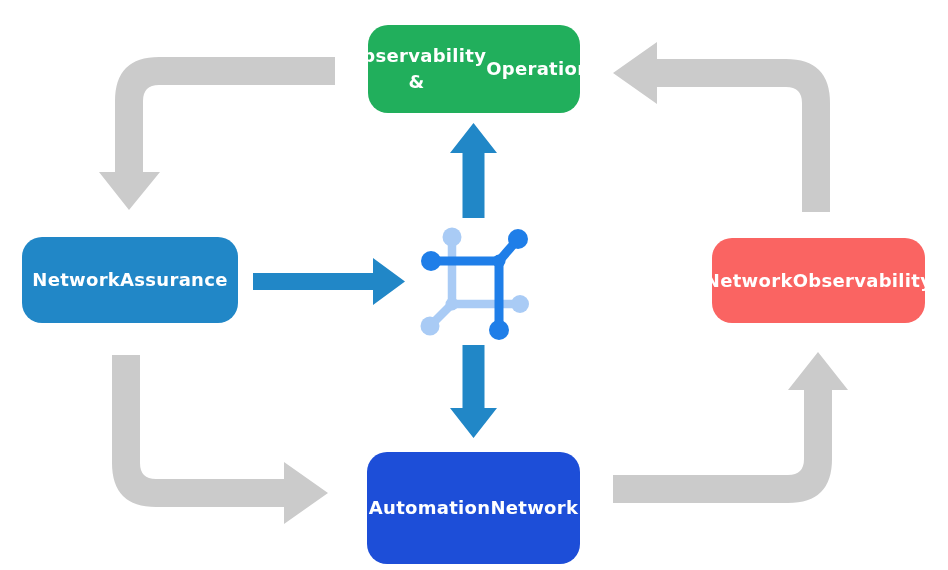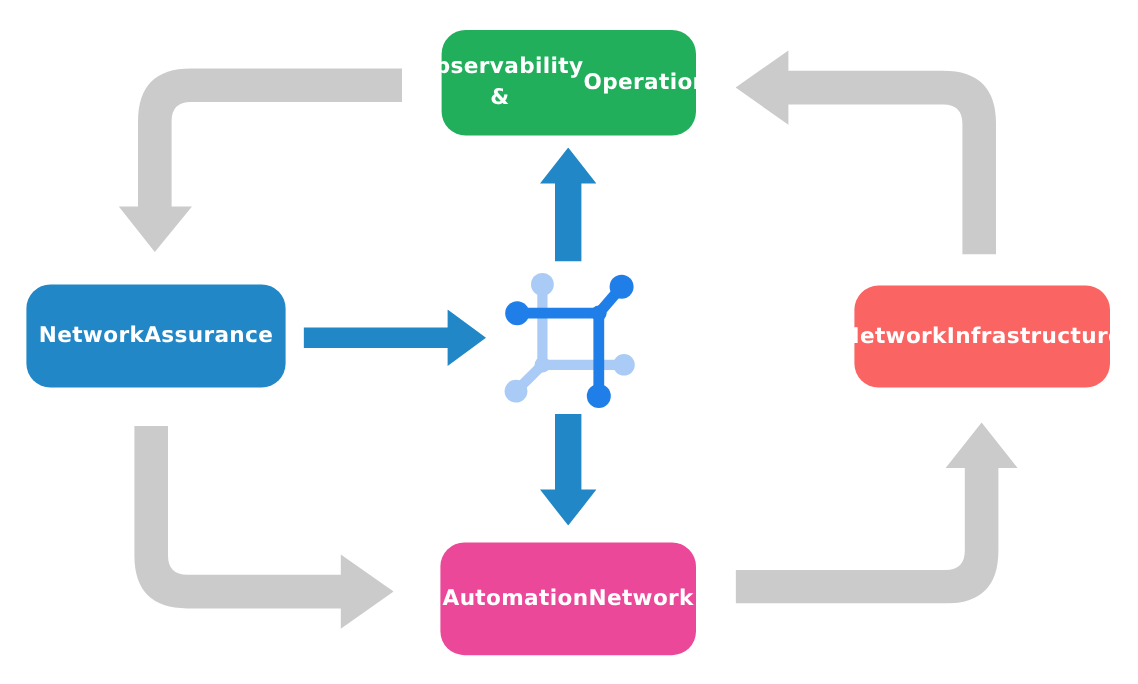--- a/index.html
+++ b/index.html
@@ -85,21 +85,21 @@
     <span>Operations</span>
   </div>
 
   <div class="node" style="left: 22px; top: 237px; width: 216px; height: 86px; background-color: rgb(33, 135, 199);">
     <span>Network</span>
     <span>Assurance</span>
   </div>
 
   <div class="node" style="left: 712px; top: 238px; width: 213px; height: 85px; background-color: rgb(250, 100, 98);">
     <span>Network</span>
-    <span>Infrastructure</span>
+    <span>Observability</span>
   </div>
 
-  <div class="node" style="left: 367px; top: 452px; width: 213px; height: 94px; background-color: #ec4899;">
+  <div class="node" style="left: 367px; top: 452px; width: 213px; height: 112px; background-color: #1d4ed8;">
     <span>Automation</span>
     <span>Network</span>
   </div>
 
 </div>
 
 </body></html>

